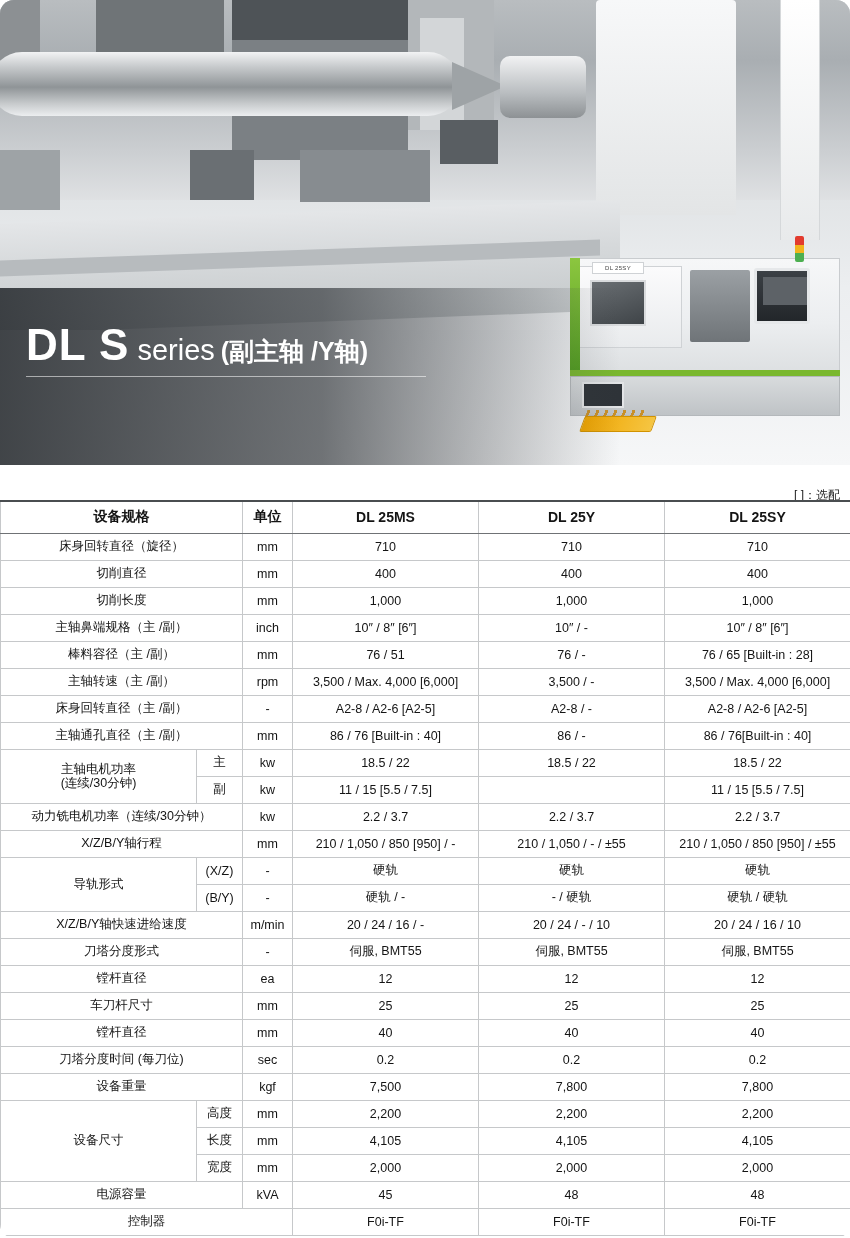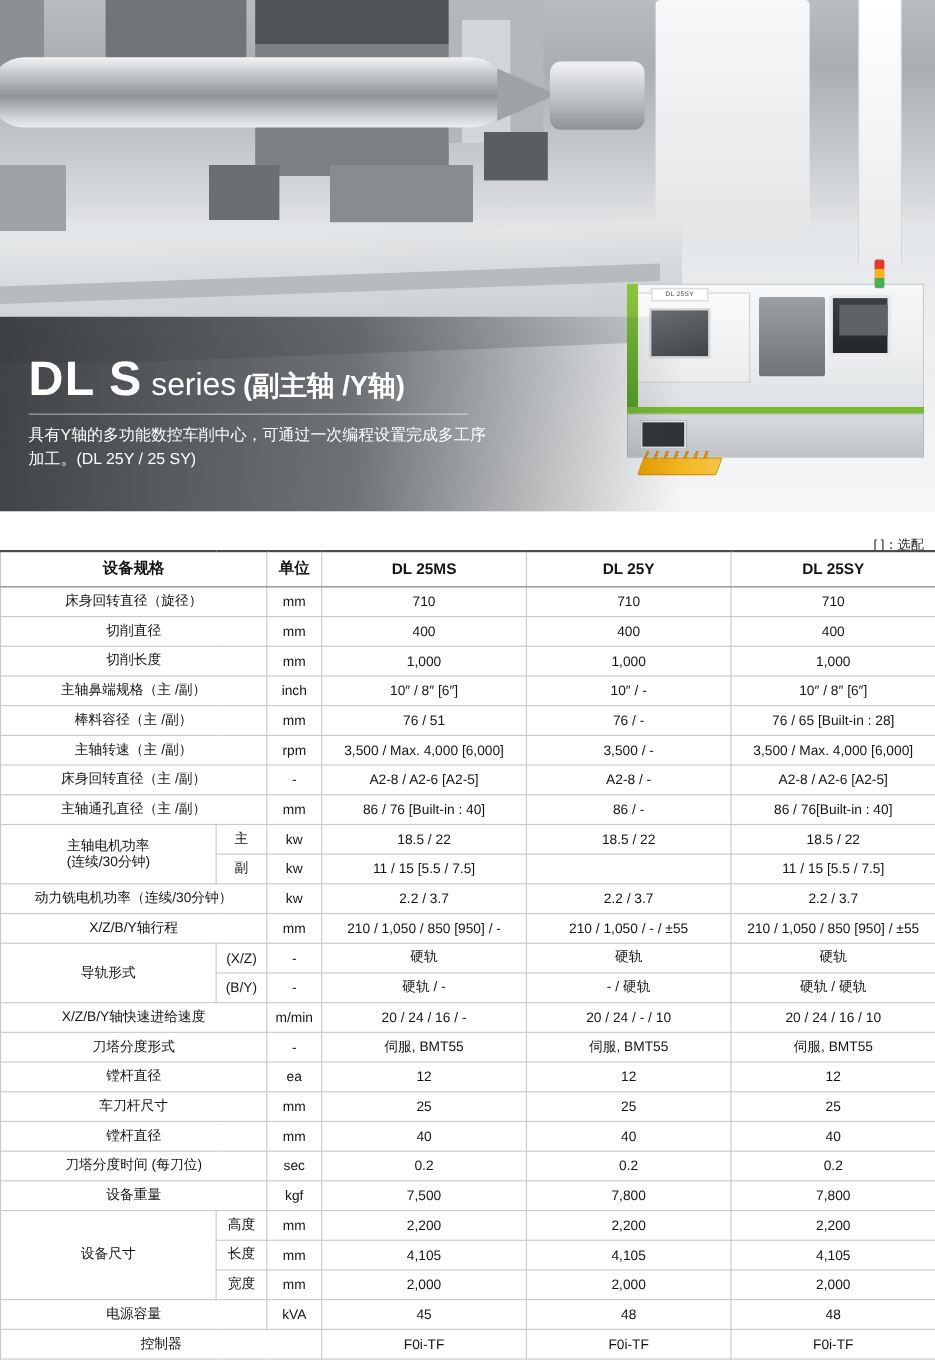--- a/index.html
+++ b/index.html
@@ -3,21 +3,21 @@
 <meta charset="utf-8">
 <style>
   * { box-sizing: border-box; }
   html, body {
     margin: 0; padding: 0;
     width: 850px; height: 1238px;
     background: #ffffff;
     font-family: "Liberation Sans", "DejaVu Sans", sans-serif;
     color: #1a1a1a;
   }
-  .page { position: relative; width: 850px; height: 1238px; overflow: hidden; }
+  .page { position: relative; width: 850px; height: 1238px; overflow: hidden; border-radius: 14px; }
 
   
   .hero {
     position: relative;
     width: 850px; height: 465px;
     overflow: hidden;
     background: #e9ebec;
   }
   .hero-bg {
     position: absolute; inset: 0;
@@ -274,21 +274,20 @@
       <div class="m-ctrlbox"></div>
       <div class="m-chip-legs"></div>
       <div class="m-chip"></div>
     </div>
 
     <div class="hero-overlay"></div>
     <div class="hero-title">
       <span class="t-main">DL S</span><span class="t-series">series</span><span class="t-sub">(副主轴 /Y轴)</span>
     </div>
     <div class="hero-rule"></div>
-    <div class="hero-desc">具有Y轴的多功能数控车削中心，可通过一次编程设置完成多工序加工。(DL 25Y / 25 SY)</div>
   </div>
 
   <div class="opt-note">[ ]：选配</div>
 
   <div class="tbl-wrap">
     <table class="spec">
       <colgroup>
         <col class="col-label">
           <col class="col-sub">
           <col class="col-unit">

